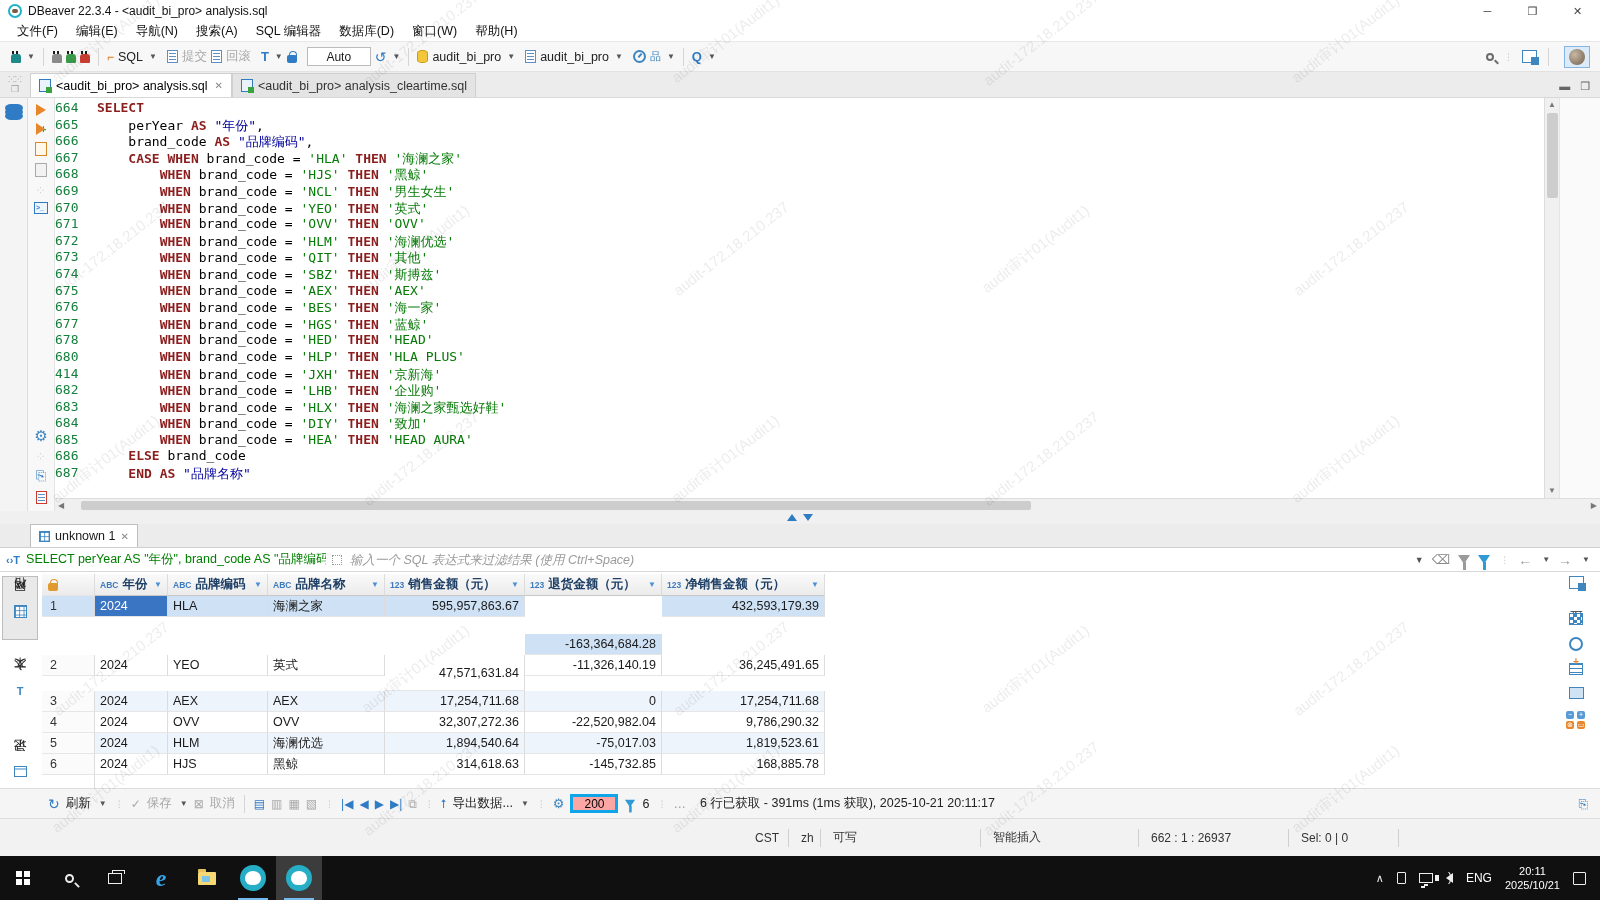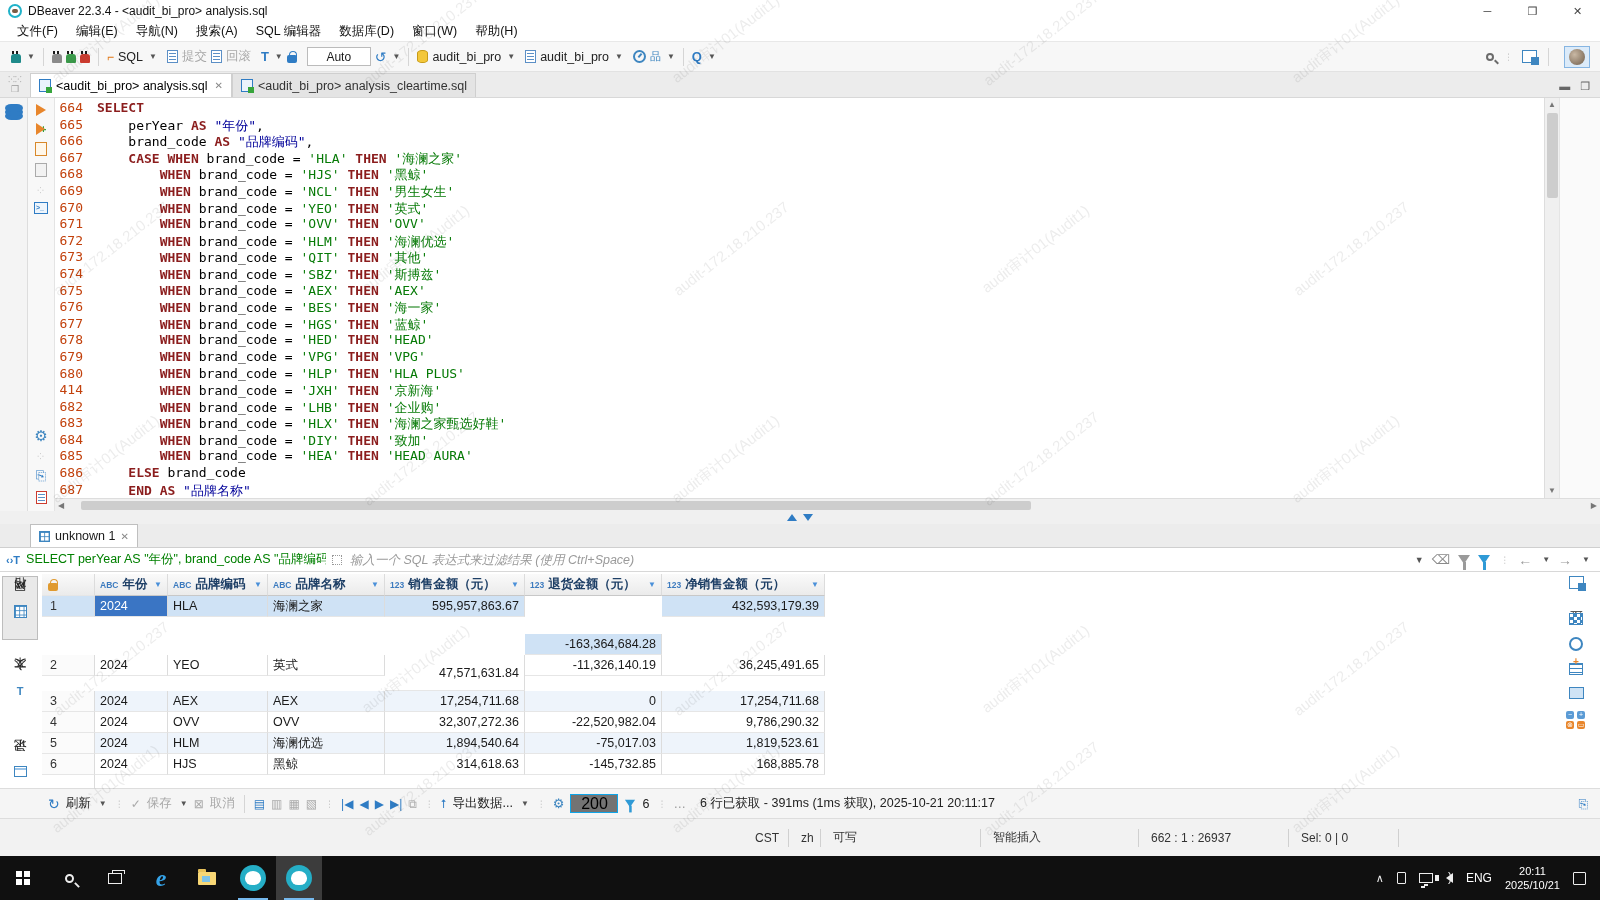--- a/index.html
+++ b/index.html
@@ -65,21 +65,21 @@
   .tri.small { border-left-width:9px; position:relative;}
   .plus-badge { color:#2e9e3a; font-weight:bold; font-size:10px; margin-left:-4px;}
   .i-script { width:12px; height:14px; border:1px solid #d8882a; background:#fff7ea; }
   .i-script.gray { border-color:#aaa; background:#f2f2f2; }
   .i-term { width:14px; height:12px; background:#eef5fc; border:1.5px solid #2f7cc4; color:#2f7cc4; font-size:7px; line-height:9px; text-align:left; padding-left:1px; font-weight:bold;}
   .gear { color:#3e86c0; font-size:15px; line-height:14px;}
   .dots4 { color:#bbb; font-size:8px; letter-spacing:1px;}
   .spacer { flex:1; }
   #codearea { left:55px; top:2px; width:1489px; height:398px; overflow:hidden; font-family:"DejaVu Sans Mono","Liberation Mono",monospace; font-size:13px; }
   .code-line { height:16.6px; display:flex; white-space:pre; }
-  .ln { width:42px; text-align:right; color:#c2410c; padding-right:14px; flex:none; }
+  .ln { width:42px; text-align:left; color:#15803d; padding-right:14px; flex:none; }
   .tk-k { color:#8b1d1d; font-weight:bold; }
   .tk-p { color:#000; }
   .tk-s { color:#067a06; }
   .tk-q { color:#00009a; }
   #vscroll { left:1544px; top:0; width:15px; height:400px; background:#f0f0f0; border-left:1px solid #ddd;}
   #vscroll .arrow { height:14px; text-align:center; font-size:8px; color:#777; line-height:14px;}
   #vthumb { position:absolute; left:2px; top:15px; width:11px; height:85px; background:#cdcdcd; border-radius:2px;}
   #ruler { left:1559px; top:0; width:41px; height:400px; background:#fafafa; border-left:1px solid #e5e5e5;}
   #hscroll { left:55px; top:400px; width:1545px; height:13px; background:#f0f0f0; border-top:1px solid #ddd; display:flex; align-items:center;}
   #hthumb { margin-left:14px; width:950px; height:9px; background:#cdcdcd; border-radius:2px;}
@@ -138,21 +138,21 @@
   .i-calc::after { content:"+"; position:absolute; top:-8px; left:3px; color:#e8862c; font-weight:bold; font-size:10px;}
   .i-layout { width:15px; height:12px; border:1px solid #3e86c0; background:#cfe3f5; }
   .mini-group { display:grid; grid-template-columns:9px 9px; gap:2px; }
   .mini { width:8px; height:8px; border-radius:2px; font-size:7px; line-height:8px; text-align:center; color:#fff;}
 
   
   #rtoolbar { left:0; top:264px; width:1600px; height:30px; background:#f5f5f5; border-top:1px solid #ddd; display:flex; align-items:center; padding-left:48px; gap:6px; font-size:12.5px;}
   .refresh-ic { color:#2f7cc4; font-size:14px; }
   .gray-ic { color:#aaa; font-size:12px; }
   .blue-ic { color:#2f7cc4; font-size:12px; }
-  .numbox { width:48px; height:19px; background:#737373; border:1px solid #0ea5e9; font-size:16px; text-align:center; }
+  .numbox { width:48px; height:19px; background:#fca5a5; border:3px solid #0ea5e9; font-size:12px; text-align:center; }
   .statusmsg { color:#222; margin-left:8px; }
 
   
   #statusbar { left:0; top:818px; width:1600px; height:38px; background:#f2f2f2; border-top:1px solid #ddd; display:flex; align-items:center; }
   .sb-field { font-size:12px; color:#333; padding:0 12px; border-right:1px solid #d0d0d0; height:18px; display:flex; align-items:center; }
   #sb-left-pad { width:743px; flex:none; }
 
   
   #taskbar { left:0; top:856px; width:1600px; height:44px; background:#101010; display:flex; align-items:center; }
   .tb-btn { width:46px; height:44px; display:flex; align-items:center; justify-content:center; position:relative;}
@@ -325,21 +325,20 @@
       <div class="code-line"><span class="ln">669</span><span class="code"><span class="tk-p">        </span><span class="tk-k">WHEN</span><span class="tk-p"> brand_code = </span><span class="tk-s">'NCL'</span><span class="tk-p"> </span><span class="tk-k">THEN</span><span class="tk-p"> </span><span class="tk-s">'男生女生'</span></span></div>
       <div class="code-line"><span class="ln">670</span><span class="code"><span class="tk-p">        </span><span class="tk-k">WHEN</span><span class="tk-p"> brand_code = </span><span class="tk-s">'YEO'</span><span class="tk-p"> </span><span class="tk-k">THEN</span><span class="tk-p"> </span><span class="tk-s">'英式'</span></span></div>
       <div class="code-line"><span class="ln">671</span><span class="code"><span class="tk-p">        </span><span class="tk-k">WHEN</span><span class="tk-p"> brand_code = </span><span class="tk-s">'OVV'</span><span class="tk-p"> </span><span class="tk-k">THEN</span><span class="tk-p"> </span><span class="tk-s">'OVV'</span></span></div>
       <div class="code-line"><span class="ln">672</span><span class="code"><span class="tk-p">        </span><span class="tk-k">WHEN</span><span class="tk-p"> brand_code = </span><span class="tk-s">'HLM'</span><span class="tk-p"> </span><span class="tk-k">THEN</span><span class="tk-p"> </span><span class="tk-s">'海澜优选'</span></span></div>
       <div class="code-line"><span class="ln">673</span><span class="code"><span class="tk-p">        </span><span class="tk-k">WHEN</span><span class="tk-p"> brand_code = </span><span class="tk-s">'QIT'</span><span class="tk-p"> </span><span class="tk-k">THEN</span><span class="tk-p"> </span><span class="tk-s">'其他'</span></span></div>
       <div class="code-line"><span class="ln">674</span><span class="code"><span class="tk-p">        </span><span class="tk-k">WHEN</span><span class="tk-p"> brand_code = </span><span class="tk-s">'SBZ'</span><span class="tk-p"> </span><span class="tk-k">THEN</span><span class="tk-p"> </span><span class="tk-s">'斯搏兹'</span></span></div>
       <div class="code-line"><span class="ln">675</span><span class="code"><span class="tk-p">        </span><span class="tk-k">WHEN</span><span class="tk-p"> brand_code = </span><span class="tk-s">'AEX'</span><span class="tk-p"> </span><span class="tk-k">THEN</span><span class="tk-p"> </span><span class="tk-s">'AEX'</span></span></div>
       <div class="code-line"><span class="ln">676</span><span class="code"><span class="tk-p">        </span><span class="tk-k">WHEN</span><span class="tk-p"> brand_code = </span><span class="tk-s">'BES'</span><span class="tk-p"> </span><span class="tk-k">THEN</span><span class="tk-p"> </span><span class="tk-s">'海一家'</span></span></div>
       <div class="code-line"><span class="ln">677</span><span class="code"><span class="tk-p">        </span><span class="tk-k">WHEN</span><span class="tk-p"> brand_code = </span><span class="tk-s">'HGS'</span><span class="tk-p"> </span><span class="tk-k">THEN</span><span class="tk-p"> </span><span class="tk-s">'蓝鲸'</span></span></div>
       <div class="code-line"><span class="ln">678</span><span class="code"><span class="tk-p">        </span><span class="tk-k">WHEN</span><span class="tk-p"> brand_code = </span><span class="tk-s">'HED'</span><span class="tk-p"> </span><span class="tk-k">THEN</span><span class="tk-p"> </span><span class="tk-s">'HEAD'</span></span></div>
-      <div class="code-line"><span class="ln">679</span><span class="code"><span class="tk-p">        </span><span class="tk-k">WHEN</span><span class="tk-p"> brand_code = </span><span class="tk-s">'VPG'</span><span class="tk-p"> </span><span class="tk-k">THEN</span><span class="tk-p"> </span><span class="tk-s">'VPG'</span></span></div>
       <div class="code-line"><span class="ln">680</span><span class="code"><span class="tk-p">        </span><span class="tk-k">WHEN</span><span class="tk-p"> brand_code = </span><span class="tk-s">'HLP'</span><span class="tk-p"> </span><span class="tk-k">THEN</span><span class="tk-p"> </span><span class="tk-s">'HLA PLUS'</span></span></div>
       <div class="code-line"><span class="ln">414</span><span class="code"><span class="tk-p">        </span><span class="tk-k">WHEN</span><span class="tk-p"> brand_code = </span><span class="tk-s">'JXH'</span><span class="tk-p"> </span><span class="tk-k">THEN</span><span class="tk-p"> </span><span class="tk-s">'京新海'</span></span></div>
       <div class="code-line"><span class="ln">682</span><span class="code"><span class="tk-p">        </span><span class="tk-k">WHEN</span><span class="tk-p"> brand_code = </span><span class="tk-s">'LHB'</span><span class="tk-p"> </span><span class="tk-k">THEN</span><span class="tk-p"> </span><span class="tk-s">'企业购'</span></span></div>
       <div class="code-line"><span class="ln">683</span><span class="code"><span class="tk-p">        </span><span class="tk-k">WHEN</span><span class="tk-p"> brand_code = </span><span class="tk-s">'HLX'</span><span class="tk-p"> </span><span class="tk-k">THEN</span><span class="tk-p"> </span><span class="tk-s">'海澜之家甄选好鞋'</span></span></div>
       <div class="code-line"><span class="ln">684</span><span class="code"><span class="tk-p">        </span><span class="tk-k">WHEN</span><span class="tk-p"> brand_code = </span><span class="tk-s">'DIY'</span><span class="tk-p"> </span><span class="tk-k">THEN</span><span class="tk-p"> </span><span class="tk-s">'致加'</span></span></div>
       <div class="code-line"><span class="ln">685</span><span class="code"><span class="tk-p">        </span><span class="tk-k">WHEN</span><span class="tk-p"> brand_code = </span><span class="tk-s">'HEA'</span><span class="tk-p"> </span><span class="tk-k">THEN</span><span class="tk-p"> </span><span class="tk-s">'HEAD AURA'</span></span></div>
       <div class="code-line"><span class="ln">686</span><span class="code"><span class="tk-p">    </span><span class="tk-k">ELSE</span><span class="tk-p"> brand_code</span></span></div>
       <div class="code-line"><span class="ln">687</span><span class="code"><span class="tk-p">    </span><span class="tk-k">END</span><span class="tk-p"> </span><span class="tk-k">AS</span><span class="tk-p"> </span><span class="tk-q">"品牌名称"</span></span></div>
     </div>
   <div id="vscroll" class="abs">

